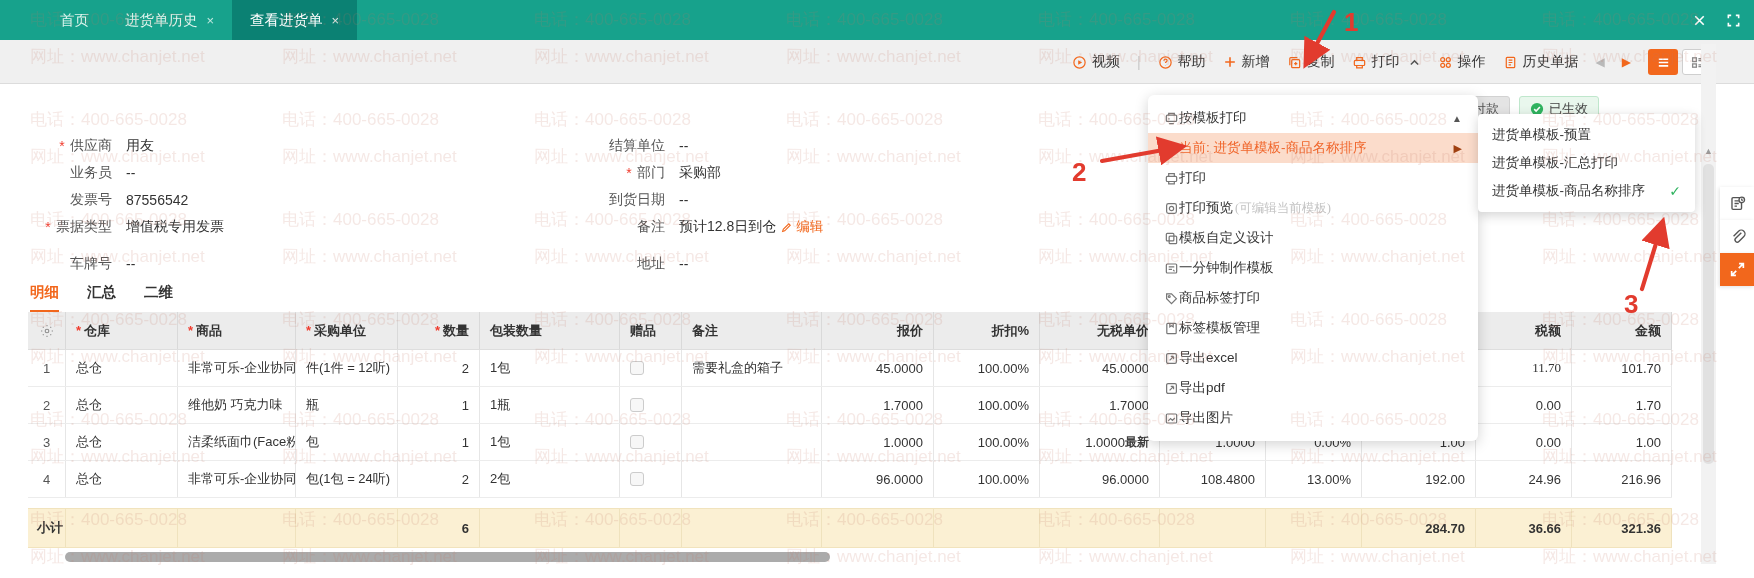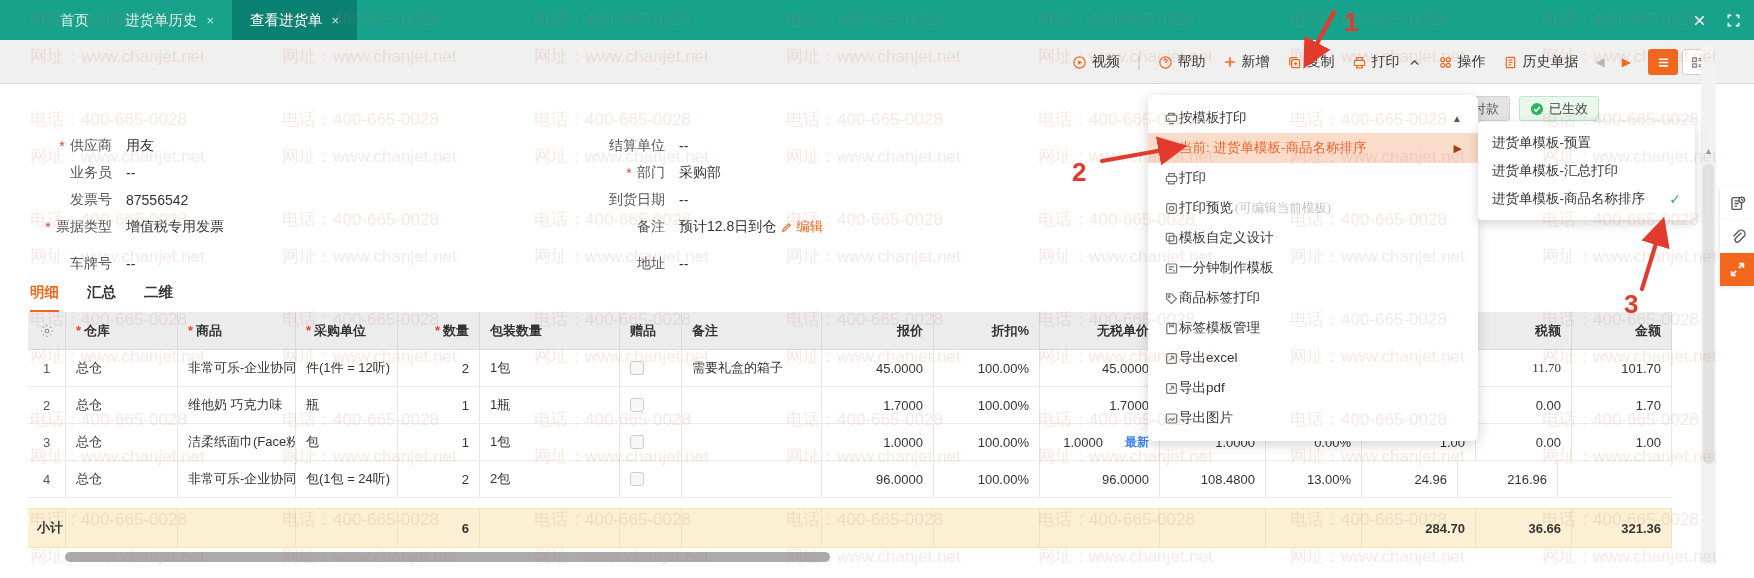--- a/index.html
+++ b/index.html
@@ -52,21 +52,21 @@
   .grid { position:absolute; left:28px; top:312px; width:1644px; }
   .trow { display:flex; height:37px; border-bottom:1px solid #ececec; background:#fff; }
   .trow.head { height:38px; background:#ececec; border-bottom:1px solid #dedede; }
   .tcell { flex:0 0 auto; height:100%; display:flex; align-items:center; padding:0 10px; font-size:13px; color:#333; border-right:1px solid #e6e6e6; overflow:hidden; white-space:nowrap; }
   .trow.head .tcell { font-weight:bold; color:#333; border-right:1px solid #d9d9d9; }
   .tcell.right { justify-content:flex-end; }
   .tcell.center { justify-content:center; }
   .tcell .star { color:#f03b2d; margin-right:3px; }
   .idxv { color:#555; }
   .cbx { width:14px; height:14px; border:1px solid #ccc; border-radius:3px; background:#f7f7f7; }
-  .latest { color:#3b82f6; font-size:12px; margin-left:22px; font-weight:bold;font-family:Liberation Mono, monospace; }
+  .latest { color:#404040; font-size:12px; margin-left:0; font-weight:bold;font-family:Liberation Mono, monospace; }
   .subrow { position:absolute; left:28px; top:508px; width:1644px; height:40px; display:flex; background:#fbf0d3; border-top:1px solid #f1e3bd; border-bottom:1px solid #f1e3bd; }
   .subrow .tcell { border-right:1px solid #efe2bd; font-weight:bold; overflow:visible; }
   
   .hscroll { position:absolute; left:65px; top:552px; width:765px; height:10px; background:#ababab; border-radius:5px; z-index:5; }
   .vtrack { position:absolute; left:1701px; top:44px; width:15px; height:520px; background:#f2f2f2; z-index:4; }
   .vtrack .up { position:absolute; left:3px; top:102px; color:#9a9a9a; font-size:9px; }
   .vtrack .thumb { position:absolute; left:2px; top:120px; width:11px; height:300px; background:#e1e1e1; border-radius:5px; }
   
   .side-stack { position:absolute; left:1720px; top:187px; width:34px; z-index:20; }
   .side-btn { width:34px; height:33px; background:#fff; box-shadow:-1px 1px 4px rgba(0,0,0,.12); display:flex; align-items:center; justify-content:center; color:#555; cursor:pointer; }
@@ -74,21 +74,21 @@
   
   .pmenu { position:absolute; left:1148px; top:95px; width:330px; height:346px; background:#fff; border-radius:6px; box-shadow:0 3px 14px rgba(0,0,0,.18); padding:8px 0; z-index:30; }
   .pm-item { height:30px; display:flex; align-items:center; padding:0 16px; font-size:13.5px; color:#333; cursor:pointer; }
   .pm-item .ic { color:#777; display:flex; }
   .pm-item.current { background:#fbdccb; color:#f0652a; }
   .pm-item.current .ic { color:#f0652a; }
   .pm-item .suffix { color:#c3c3c3; font-size:12.5px; margin-left:2px;font-family:Liberation Serif, serif; }
   .pm-item .rt { margin-left:auto; color:#555; font-size:10px; }
   .pm-item.current .rt { color:#a04010; font-size:11px; }
   
-  .smenu { position:absolute; left:1478px; top:122px; width:217px; background:#fff; border-radius:4px; box-shadow:0 3px 12px rgba(0,0,0,.18); padding:7px 0; z-index:31; }
+  .smenu { position:absolute; left:1478px; top:114px; width:217px; background:#fff; border-radius:4px; box-shadow:0 3px 12px rgba(0,0,0,.18); padding:7px 0; z-index:31; }
   .sm-item { height:28px; display:flex; align-items:center; padding:0 14px; font-size:13.5px; color:#333; cursor:pointer; }
   .sm-item .chk { margin-left:auto; color:#2fb35f; font-weight:bold; font-size:14px; }
   
   .wm { position:absolute; inset:0; z-index:40; pointer-events:none; overflow:hidden; }
   .wm span { position:absolute; font-size:17px; color:rgba(193,121,103,0.17); white-space:nowrap; }
   .ann { position:absolute; inset:0; z-index:50; pointer-events:none; }
   svg.icon { display:block; }
 </style>
 </head>
 <body>
@@ -572,20 +572,23 @@
           <span>100.00%</span>
         </div>
         <div class="tcell right" style="width: 120px;">
           <span>96.0000</span>
         </div>
         <div class="tcell right" style="width: 106px;">
           <span>108.4800</span>
         </div>
         <div class="tcell right" style="width: 96px;">
           <span>13.00%</span>
+        </div>
+        <div class="tcell right" style="width: 114px;">
+          <span>192.00</span>
         </div>
         <div class="tcell right" style="width: 96px;">
           <span>24.96</span>
         </div>
         <div class="tcell right" style="width: 100px;">
           <span>216.96</span>
         </div>
       </div>
     </div>
   <div class="subrow" id="subrow">

